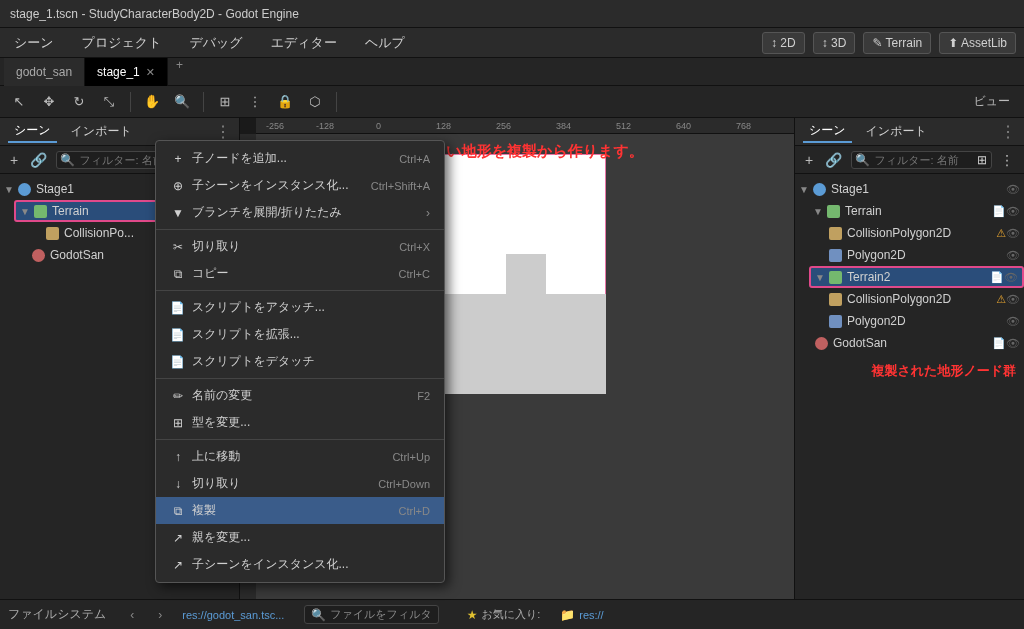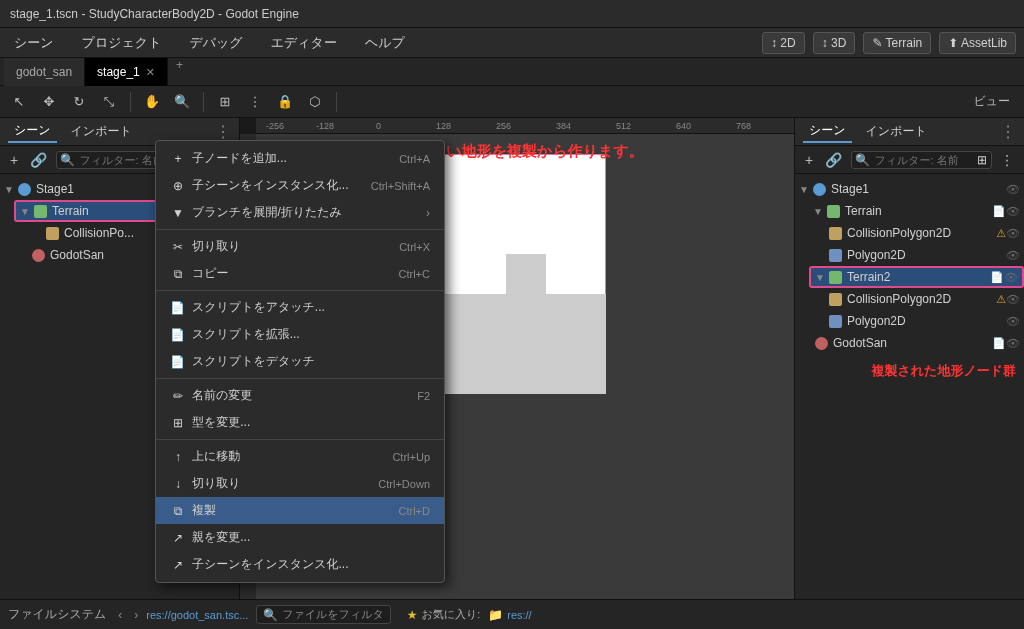--- a/index.html
+++ b/index.html
@@ -331,21 +331,21 @@
     }
 
     
     .bottom-panel {
       height: 30px;
       background: #252525;
       border-top: 1px solid #111;
       display: flex;
       align-items: center;
       padding: 0 8px;
-      gap: 8px;
+      gap: 20px;
       font-size: 12px;
     }
     .bottom-label {
       color: #aaa;
       font-size: 12px;
     }
     .bottom-path {
       color: #5b9bd5;
       font-size: 11px;
     }

